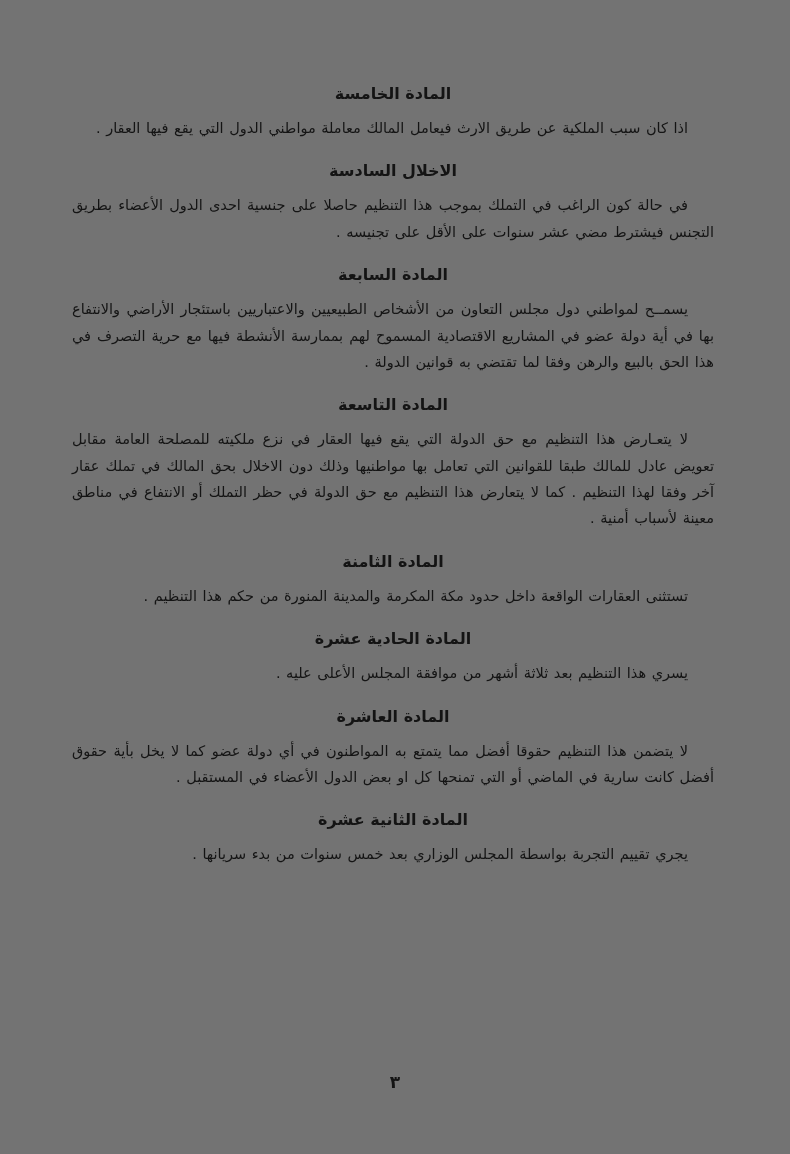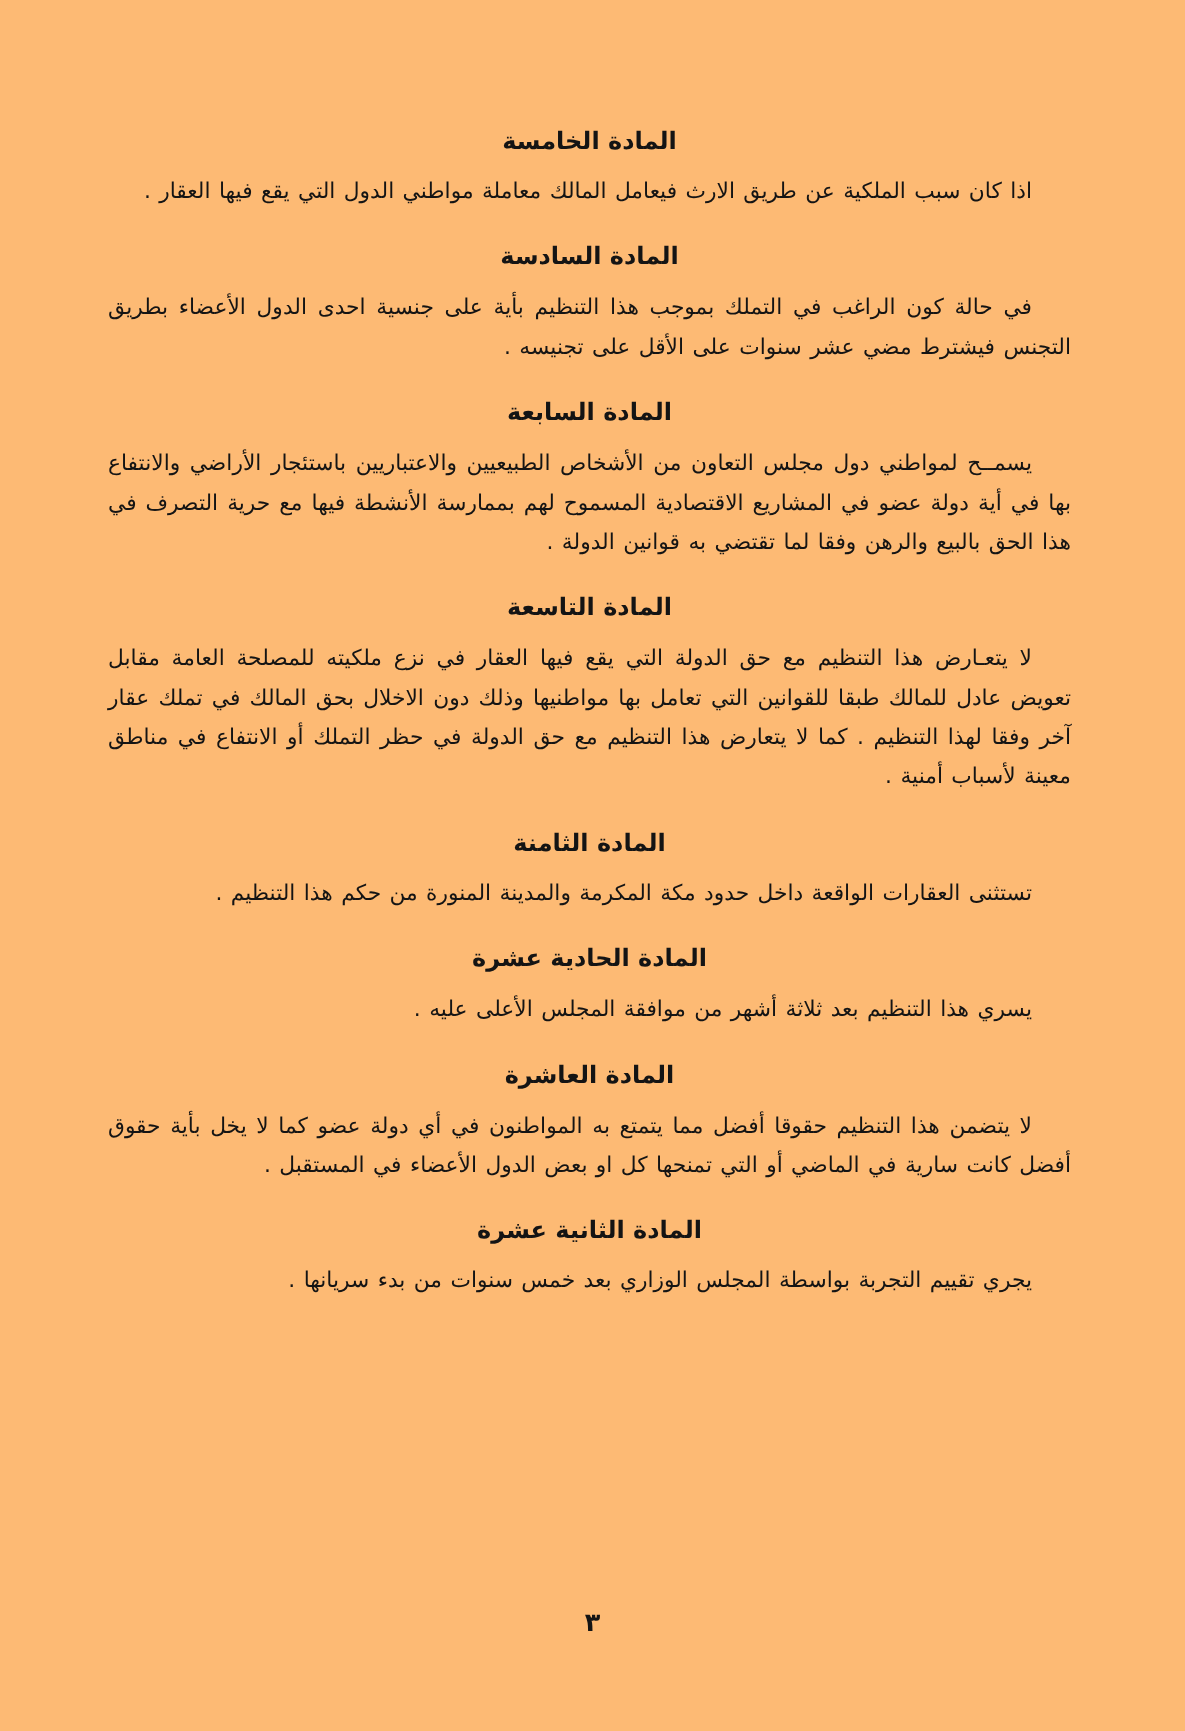--- a/index.html
+++ b/index.html
@@ -4,21 +4,21 @@
 <style>
   html, body {
     margin: 0;
     padding: 0;
     background: #e9e9e9;
   }
   .page {
     width: 790px;
     height: 1154px;
     margin: 0 auto;
-    background: #fdba74;
+    background: #737373;
     position: relative;
     box-sizing: border-box;
     padding: 84px 64px 0 60px;
     direction: rtl;
     font-family: "DejaVu Sans", sans-serif;
     color: #141414;
     overflow: hidden;
   }
   .article {
     margin: 0 0 20px 0;
@@ -53,22 +53,22 @@
 <body>
 
 <div class="page">
 
   <div class="article">
     <h2 class="article-title">المادة الخامسة</h2>
     <p class="article-body">اذا كان سبب الملكية عن طريق الارث فيعامل المالك معاملة مواطني الدول التي يقع فيها العقار .</p>
   </div>
 
   <div class="article">
-    <h2 class="article-title">المادة السادسة</h2>
-    <p class="article-body">في حالة كون الراغب في التملك بموجب هذا التنظيم بأية على جنسية احدى الدول الأعضاء بطريق التجنس فيشترط مضي عشر سنوات على الأقل على تجنيسه .</p>
+    <h2 class="article-title">الاخلال السادسة</h2>
+    <p class="article-body">في حالة كون الراغب في التملك بموجب هذا التنظيم حاصلا على جنسية احدى الدول الأعضاء بطريق التجنس فيشترط مضي عشر سنوات على الأقل على تجنيسه .</p>
   </div>
 
   <div class="article">
     <h2 class="article-title">المادة السابعة</h2>
     <p class="article-body">يسمــح لمواطني دول مجلس التعاون من الأشخاص الطبيعيين والاعتباريين باستئجار الأراضي والانتفاع بها في أية دولة عضو في المشاريع الاقتصادية المسموح لهم بممارسة الأنشطة فيها مع حرية التصرف في هذا الحق بالبيع والرهن وفقا لما تقتضي به قوانين الدولة .</p>
   </div>
 
   <div class="article">
     <h2 class="article-title">المادة التاسعة</h2>
     <p class="article-body">لا يتعـارض هذا التنظيم مع حق الدولة التي يقع فيها العقار في نزع ملكيته للمصلحة العامة مقابل تعويض عادل للمالك طبقا للقوانين التي تعامل بها مواطنيها وذلك دون الاخلال بحق المالك في تملك عقار آخر وفقا لهذا التنظيم . كما لا يتعارض هذا التنظيم مع حق الدولة في حظر التملك أو الانتفاع في مناطق معينة لأسباب أمنية .</p>

